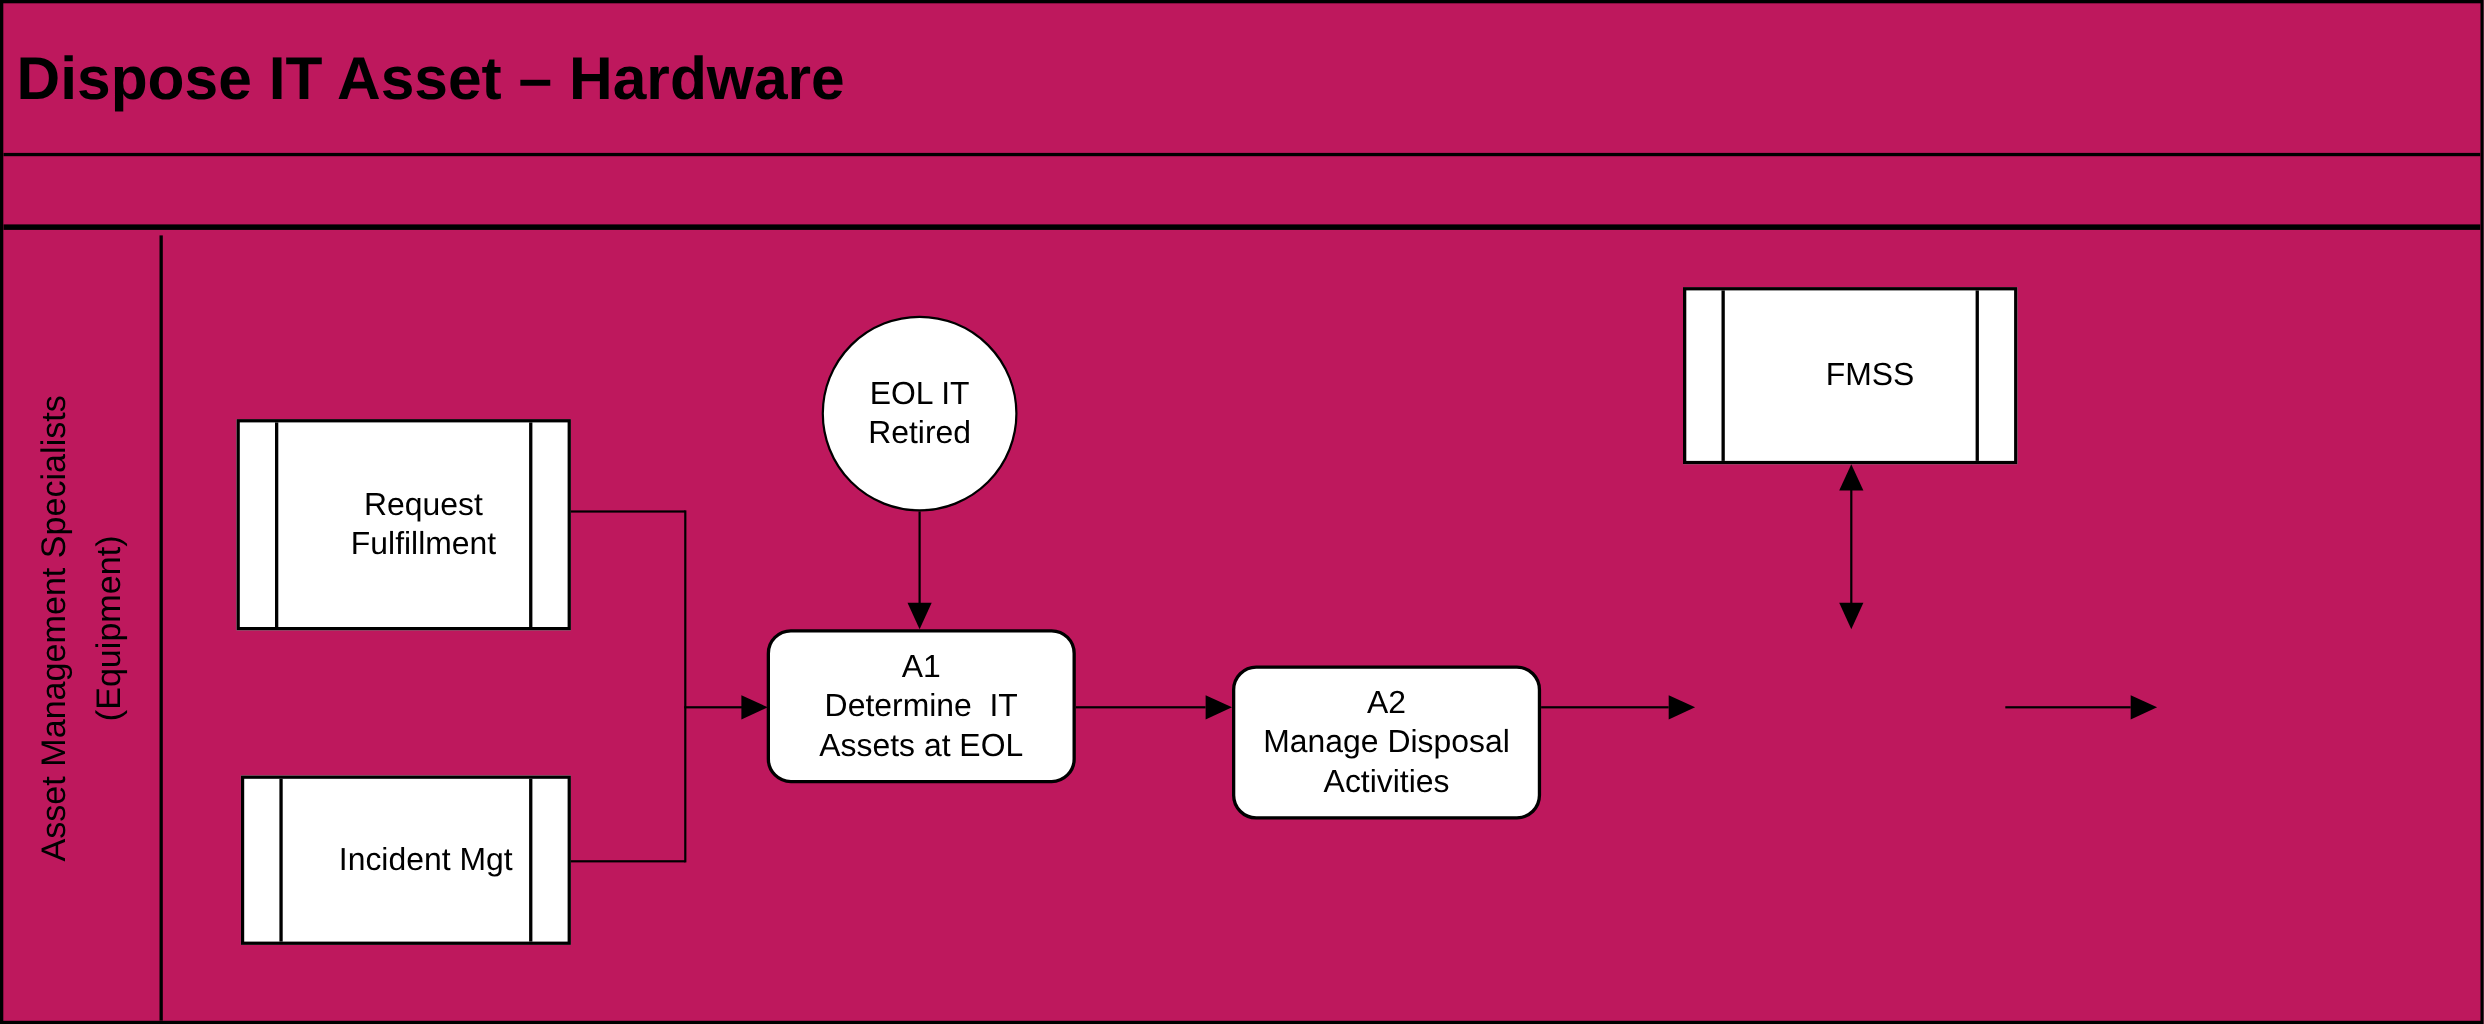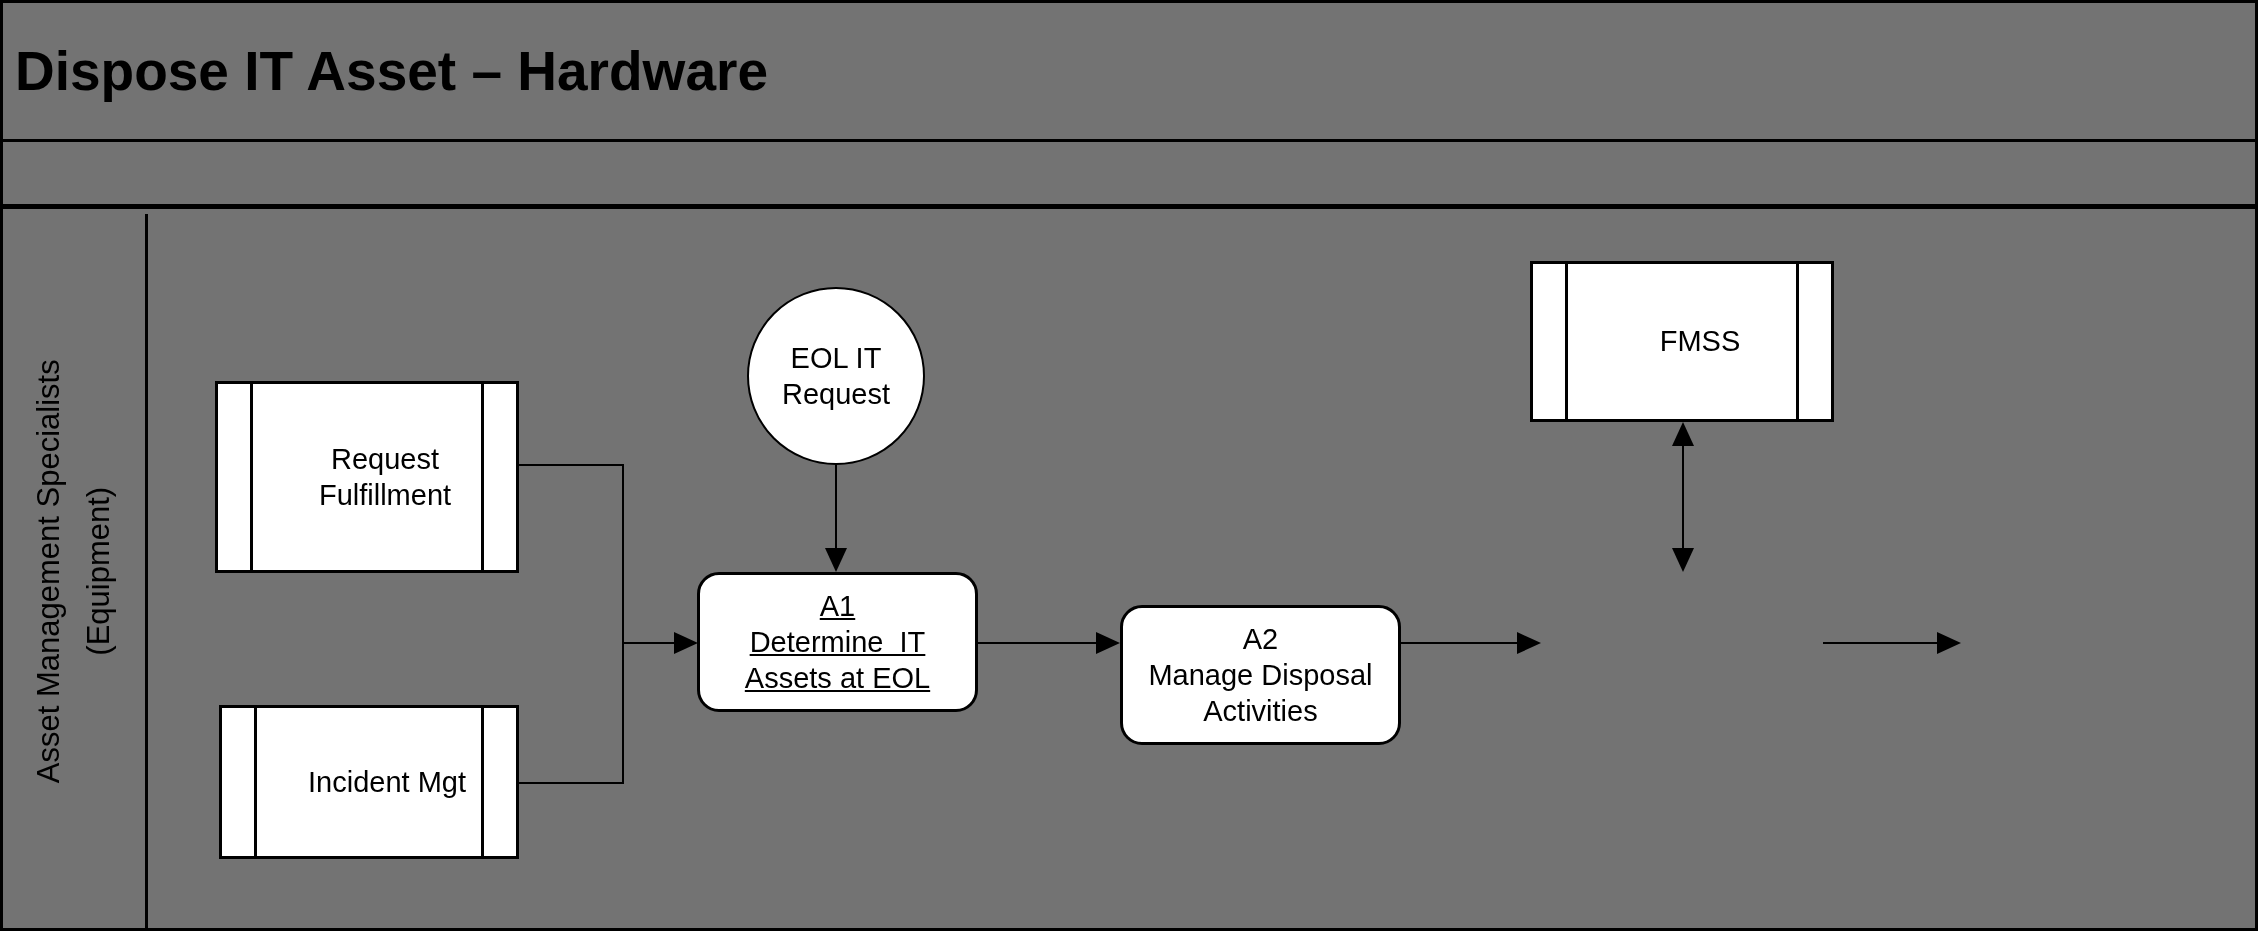--- a/index.html
+++ b/index.html
@@ -3,21 +3,21 @@
 <meta charset="utf-8">
 <style>
   * { margin: 0; padding: 0; box-sizing: border-box; }
   html, body { background: #ffffff; }
   body { font-family: "Liberation Sans", sans-serif; color: #000000; }
 
   .page {
     position: relative;
     width: 2258px;
     height: 931px;
-    background: #737373;
+    background: #be185d;
     border: 3px solid #000000;
     overflow: hidden;
   }
 
   
   .title-row {
     position: absolute;
     left: 0; top: 0; right: 0;
     height: 139px;
     border-bottom: 3px solid #000000;
@@ -83,21 +83,21 @@
   }
   .stripe.left  { left: 32px; }
   .stripe.right { right: 32px; }
 
   .rounded { border: 3px solid #000000; border-radius: 22px; }
   .circle  { border: 2px solid #000000; border-radius: 50%; }
 
   #node-request  { left: 212px;  top: 378px; width: 304px; height: 192px; }
   #node-incident { left: 216px;  top: 702px; width: 300px; height: 154px; }
   #node-eol      { left: 744px;  top: 284px; width: 178px; height: 178px; }
-  #node-a1       { left: 694px;  top: 569px; width: 281px; height: 140px; text-decoration: underline; }
+  #node-a1       { left: 694px;  top: 569px; width: 281px; height: 140px; }
   #node-a2       { left: 1117px; top: 602px; width: 281px; height: 140px; }
   #node-a3       { left: 1538px; top: 569px; width: 282px; height: 139px; }
   #node-fmss     { left: 1527px; top: 258px; width: 304px; height: 161px; }
   #node-retired  { left: 1958px; top: 546px; width: 184px; height: 184px; }
 
   
   .edge-line { position: absolute; background: #000000; }
   #edge-req-h   { left: 516px;  top: 461px; width: 104px; height: 2px; }
   #edge-merge-v { left: 619px;  top: 461px; width: 2px;   height: 320px; }
   #edge-inc-h   { left: 516px;  top: 779px; width: 104px; height: 2px; }
@@ -156,21 +156,21 @@
   </div>
 
   <div class="node subprocess" id="node-incident">
     <span class="stripe left"></span>
     <span class="stripe right"></span>
     <div class="node-label">Incident Mgt</div>
   </div>
 
   <div class="node circle" id="node-eol">
     <div class="node-label">EOL IT
-Request</div>
+Retired</div>
   </div>
 
   <div class="node rounded" id="node-a1">
     <div class="node-label">A1
 Determine  IT
 Assets at EOL</div>
   </div>
 
   <div class="node rounded" id="node-a2">
     <div class="node-label">A2

